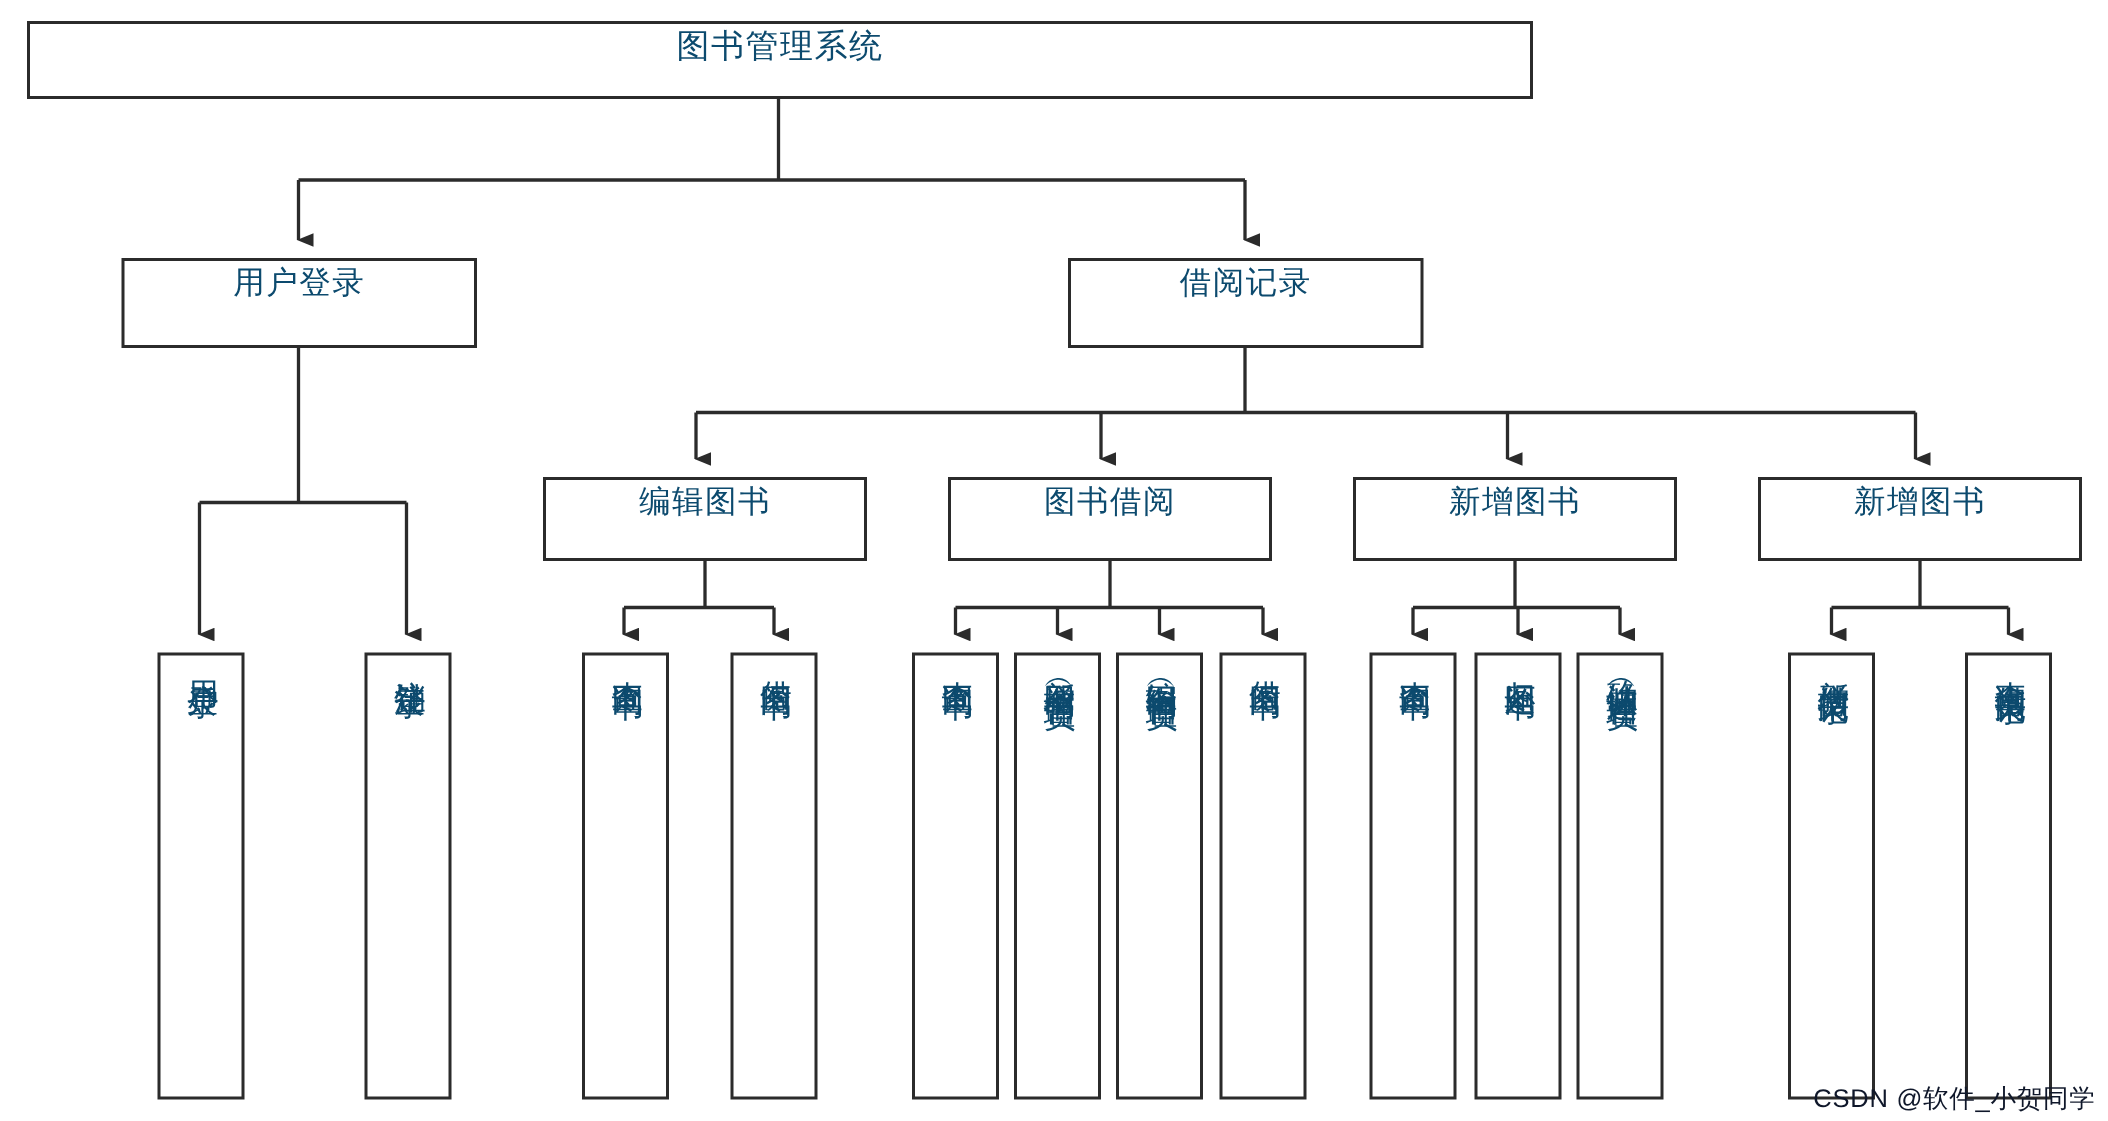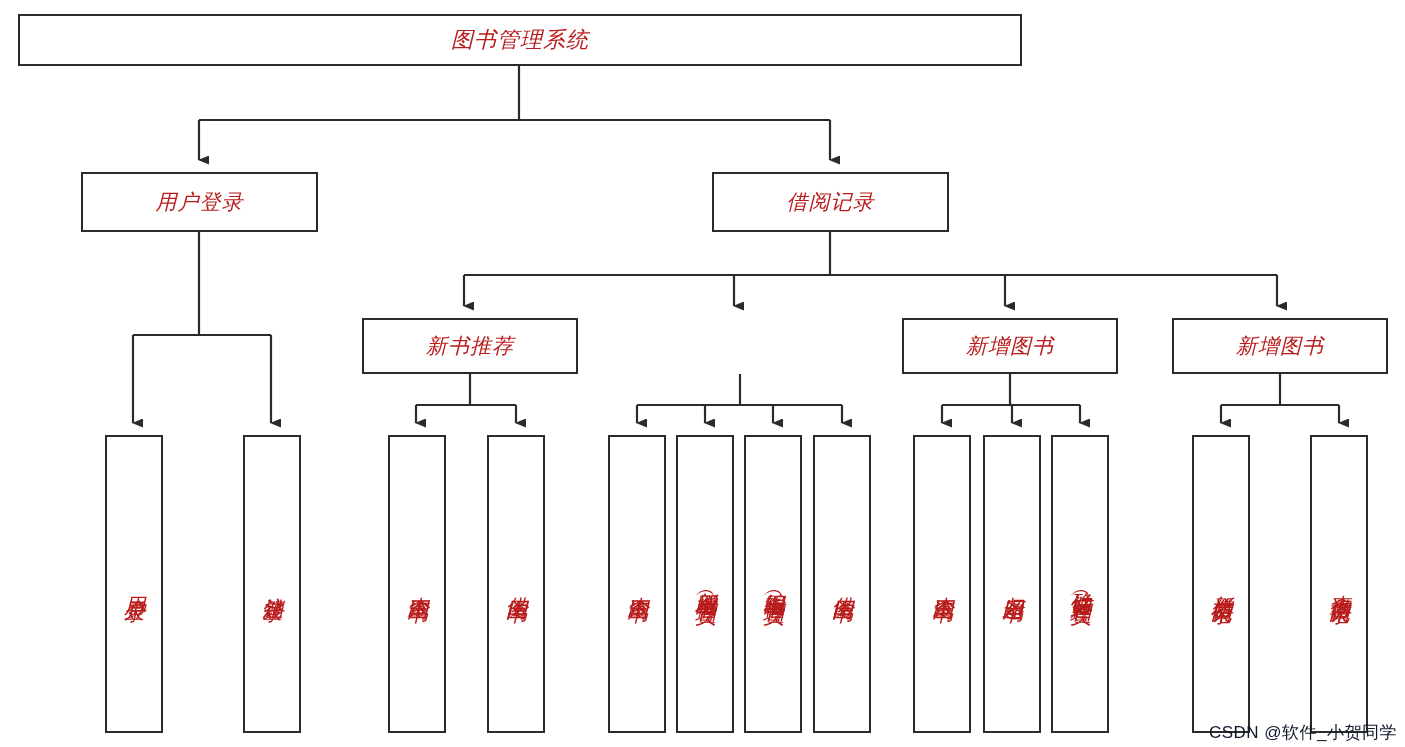--- a/index.html
+++ b/index.html
@@ -25,24 +25,23 @@
     width: 1405px;
     height: 747px;
     pointer-events: none;
   }
   .node {
     position: absolute;
     box-sizing: border-box;
     border: 2px solid #2b2b2b;
     background: #ffffff;
     display: flex;
-    align-items: center;
+    align-items: flex-start;
     justify-content: center;
-    color: #b91c1c;
-    font-style: italic;
+    color: #0c4a6e;
   }
   .node.h {
     font-size: 21px;
     letter-spacing: 1px;
   }
   .node.v {
     font-size: 21px;
     letter-spacing: 1px;
   }
   .node.v .vtext {
@@ -126,21 +125,24 @@
   </div>
 
   <div class="node h" style="left:81px; top:172px; width:237px; height:60px;">
     <span>用户登录</span>
   </div>
   <div class="node h" style="left:712px; top:172px; width:237px; height:60px;">
     <span>借阅记录</span>
   </div>
 
   <div class="node h" style="left:362px; top:318px; width:216px; height:56px;">
-    <span>新书推荐</span>
+    <span>编辑图书</span>
+  </div>
+  <div class="node h" style="left:632px; top:318px; width:216px; height:56px;">
+    <span>图书借阅</span>
   </div>
   <div class="node h" style="left:902px; top:318px; width:216px; height:56px;">
     <span>新增图书</span>
   </div>
   <div class="node h" style="left:1172px; top:318px; width:216px; height:56px;">
     <span>新增图书</span>
   </div>
 
   <div class="node v" style="left:105px; top:435px; width:58px; height:298px;">
     <span class="vtext">用户登录</span>

